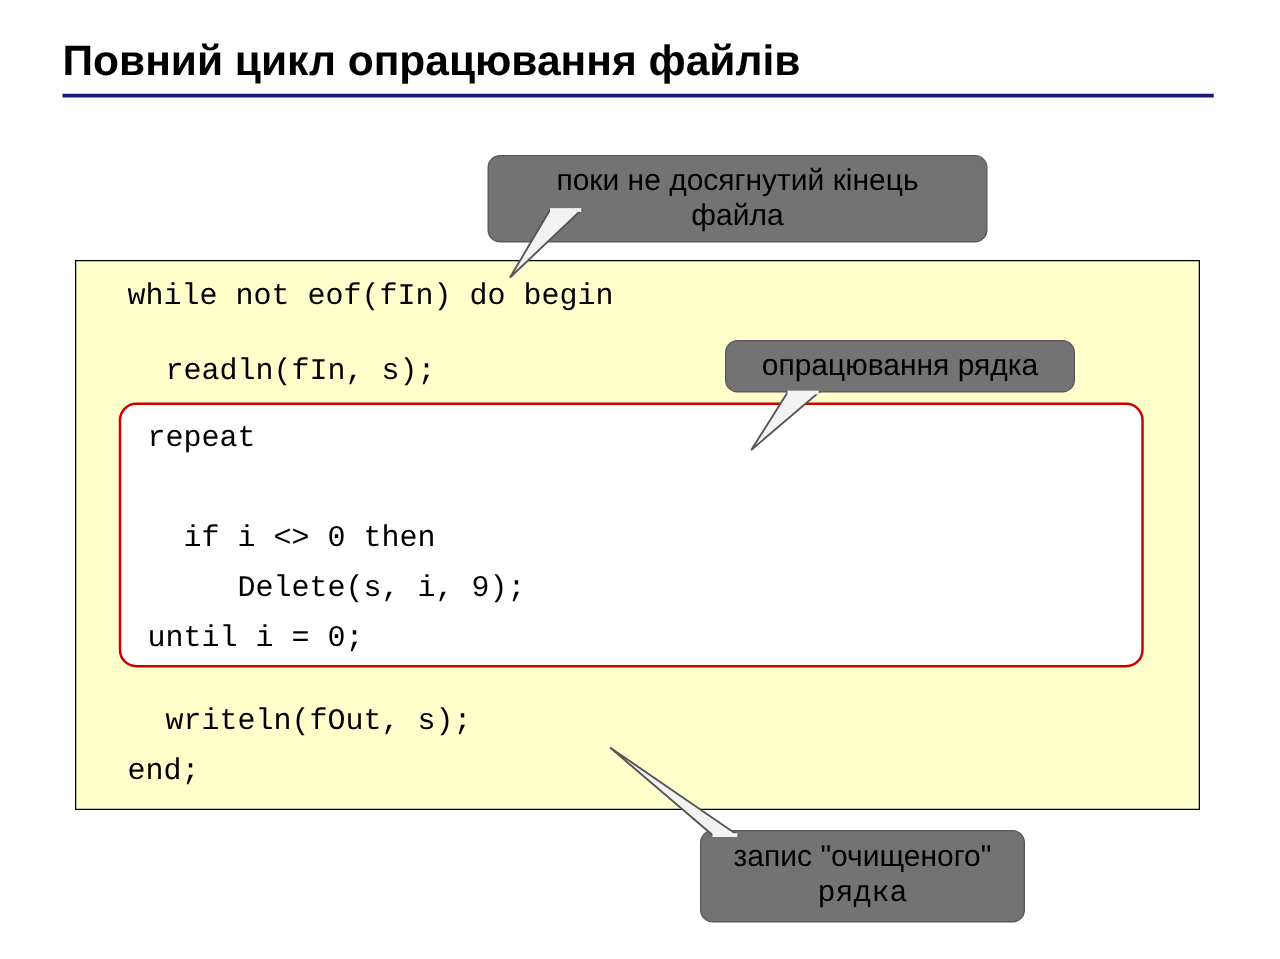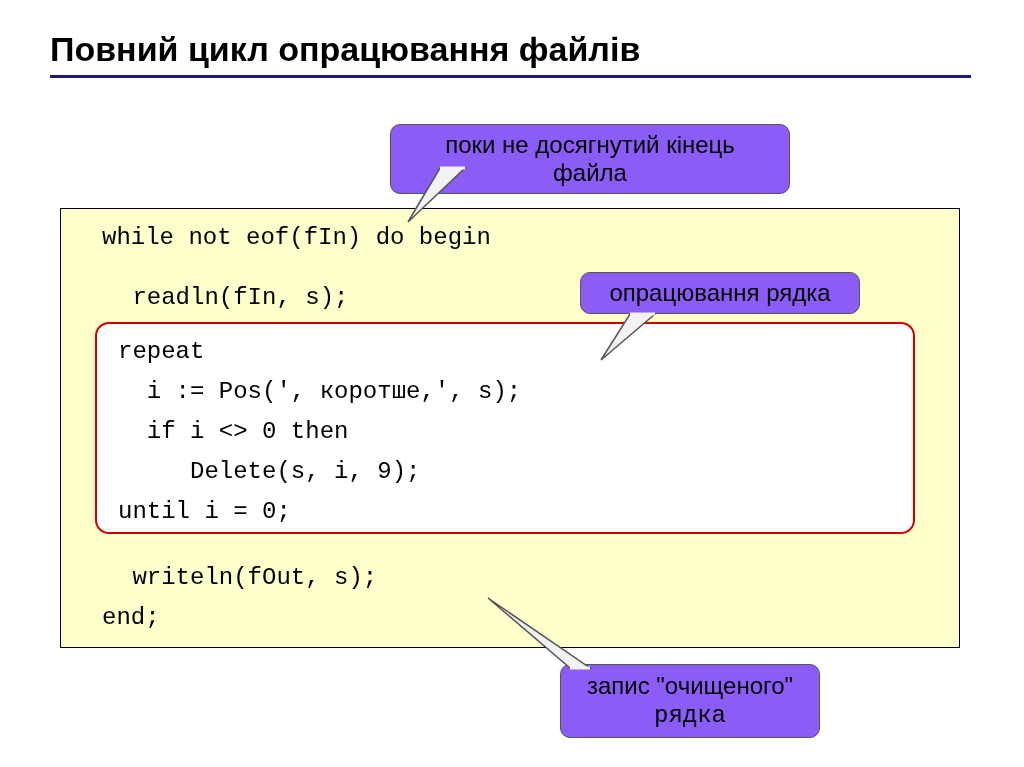--- a/index.html
+++ b/index.html
@@ -51,21 +51,21 @@
     top: 322px;
     width: 820px;
     height: 212px;
     background: #ffffff;
     border: 2px solid #d00000;
     border-radius: 14px;
     box-sizing: border-box;
   }
   .callout {
     position: absolute;
-    background: #8b5cf6;
+    background: #737373;
     border: 1.5px solid #555;
     border-radius: 10px;
     padding: 6px 16px;
     font-size: 24px;
     text-align: center;
     box-sizing: border-box;
   }
   .callout .line2 { display:block;font-family:Liberation Mono, monospace; }
   svg.tail { position:absolute; overflow:visible; }
 </style>
@@ -77,21 +77,20 @@
   <h1 class="title">Повний цикл опрацювання файлів</h1>
   <hr class="title-rule">
 
   <div class="code-box"></div>
 
   <div class="inner-box"></div>
 
   <div class="code" style="left:102px; top:218px;">while not eof(fIn) do begin</div>
   <div class="code" style="left:118px; top:278px;text-align:right;"> readln(fIn, s);</div>
   <div class="code" style="left:118px; top:332px;">repeat</div>
-  <div class="code" style="left:118px; top:372px;">  i := Pos(', коротше,', s);</div>
   <div class="code" style="left:118px; top:412px;">  if i &lt;&gt; 0 then</div>
   <div class="code" style="left:118px; top:452px;">     Delete(s, i, 9);</div>
   <div class="code" style="left:118px; top:492px;">until i = 0;</div>
   <div class="code" style="left:118px; top:558px;"> writeln(fOut, s);</div>
   <div class="code" style="left:102px; top:598px;">end;</div>
 
   <div class="callout" style="left:390px; top:124px; width:400px;">
     <span>поки не досягнутий кінець файла</span>
   </div>
   <svg class="tail" style="left:400px; top:160px;" width="80" height="70">

